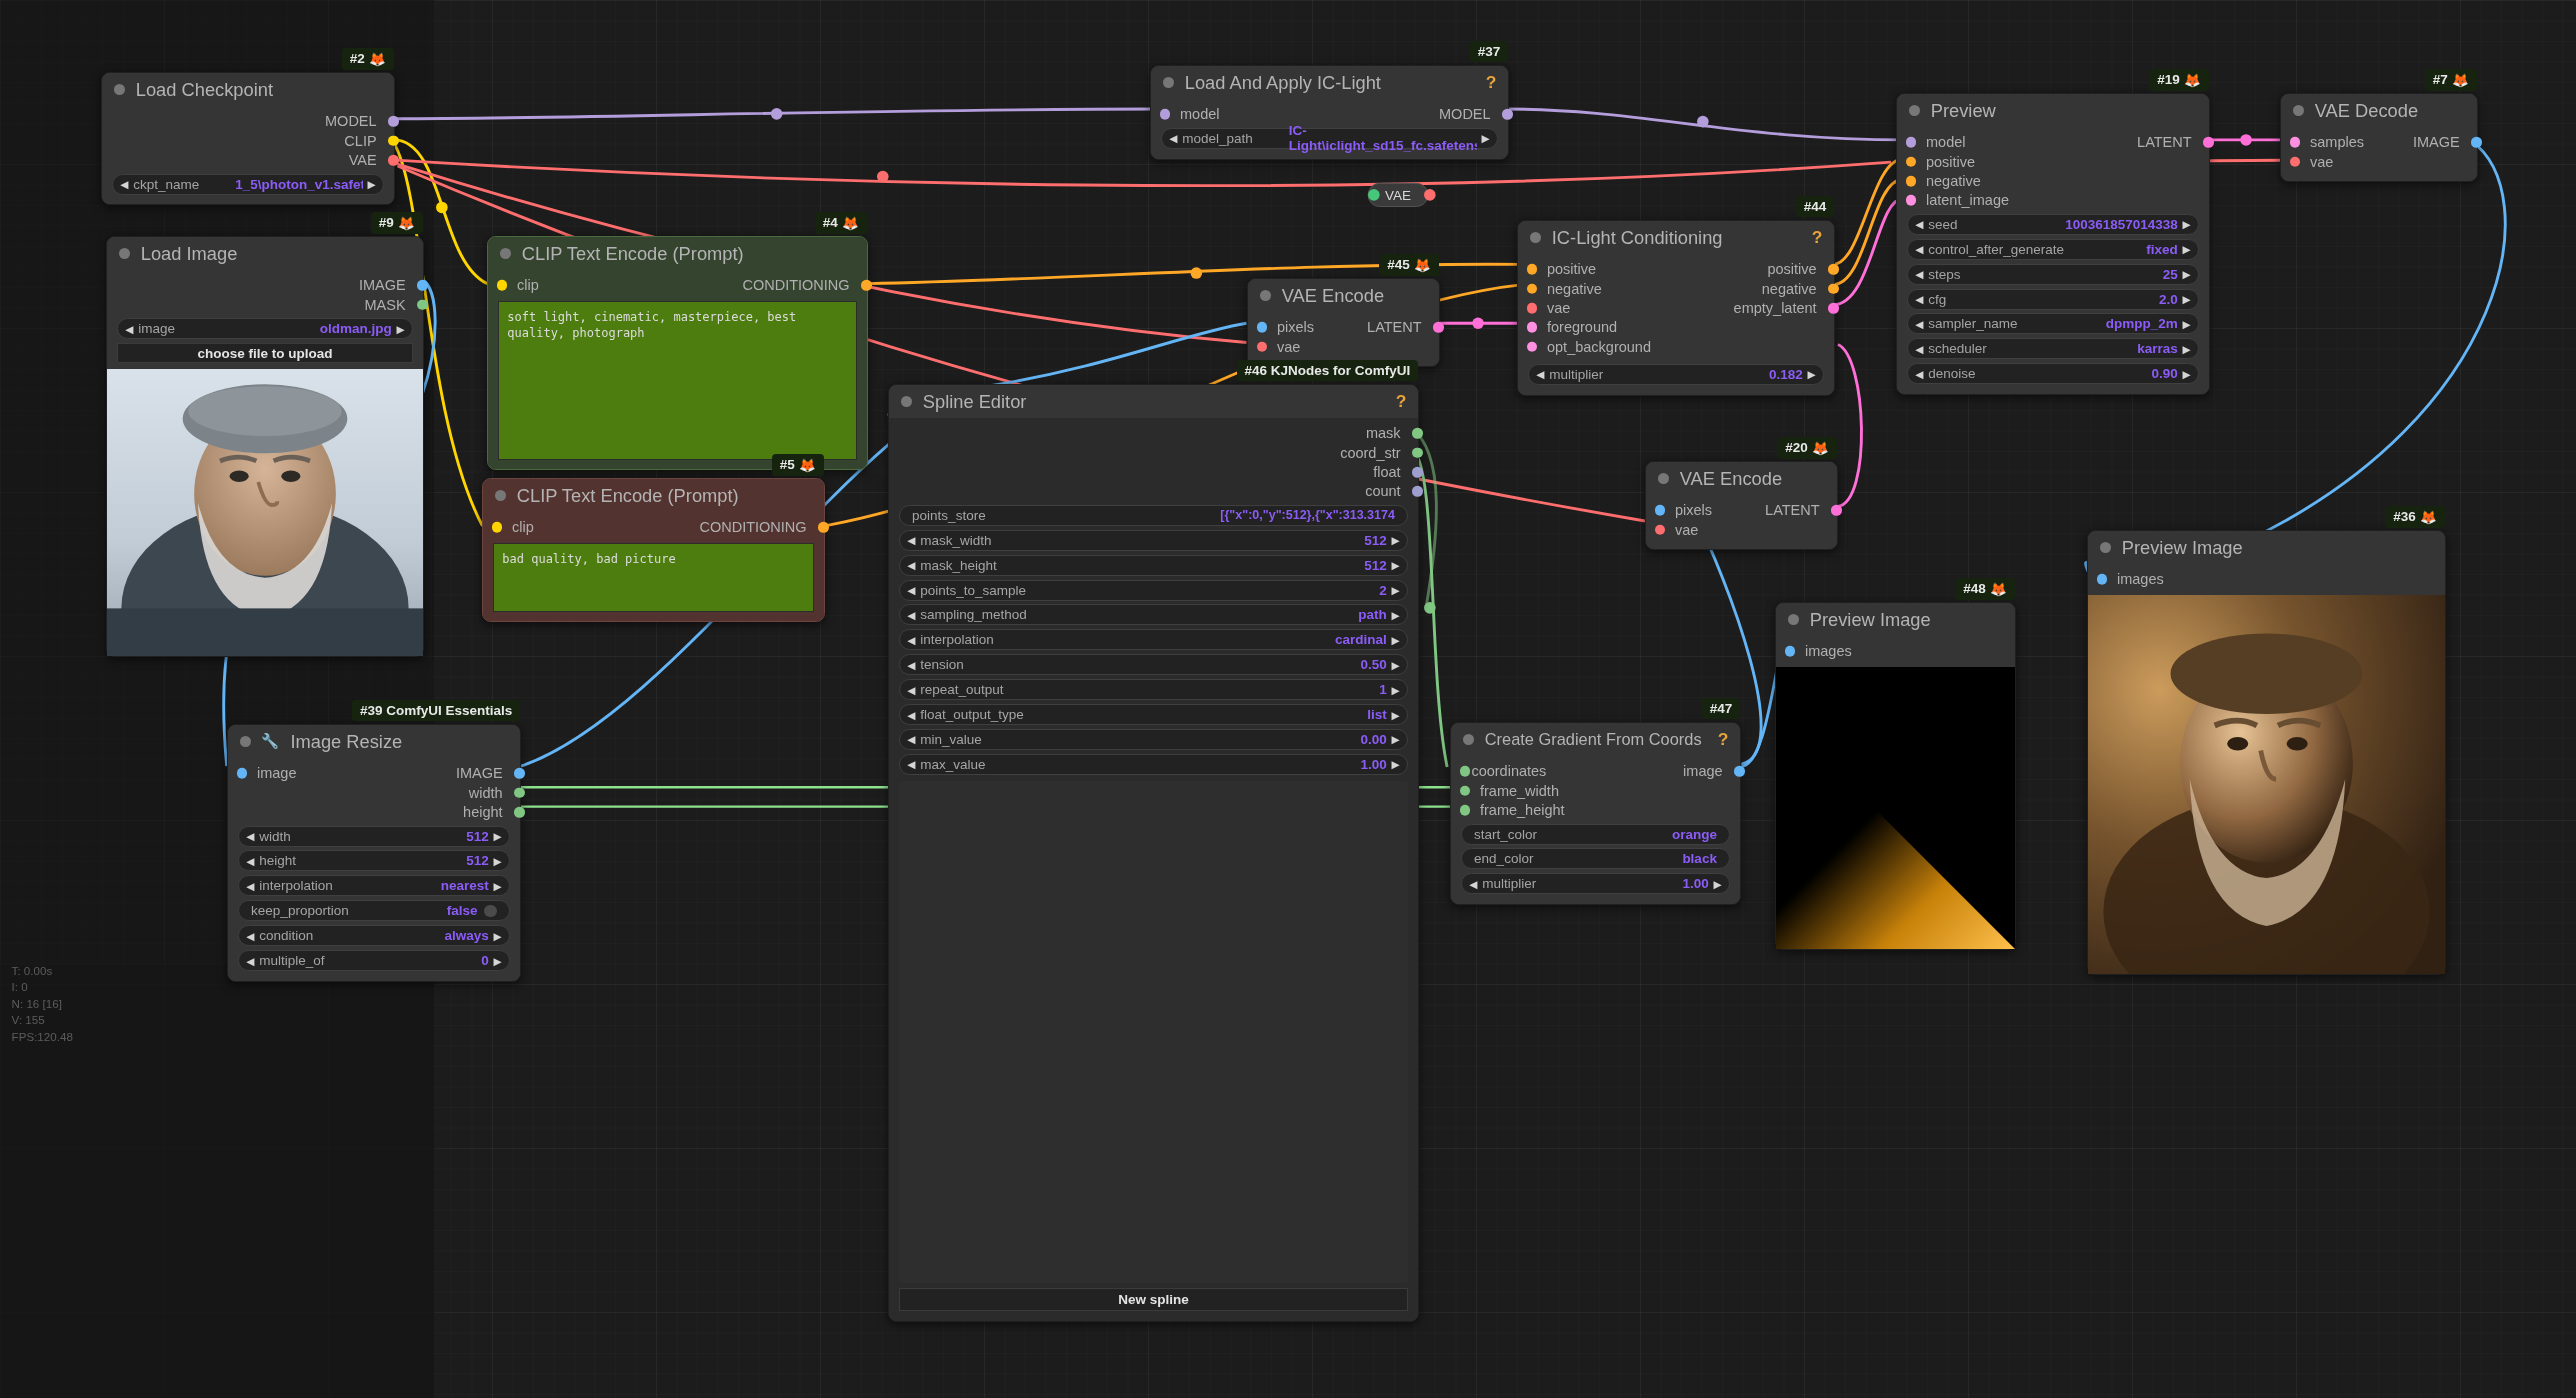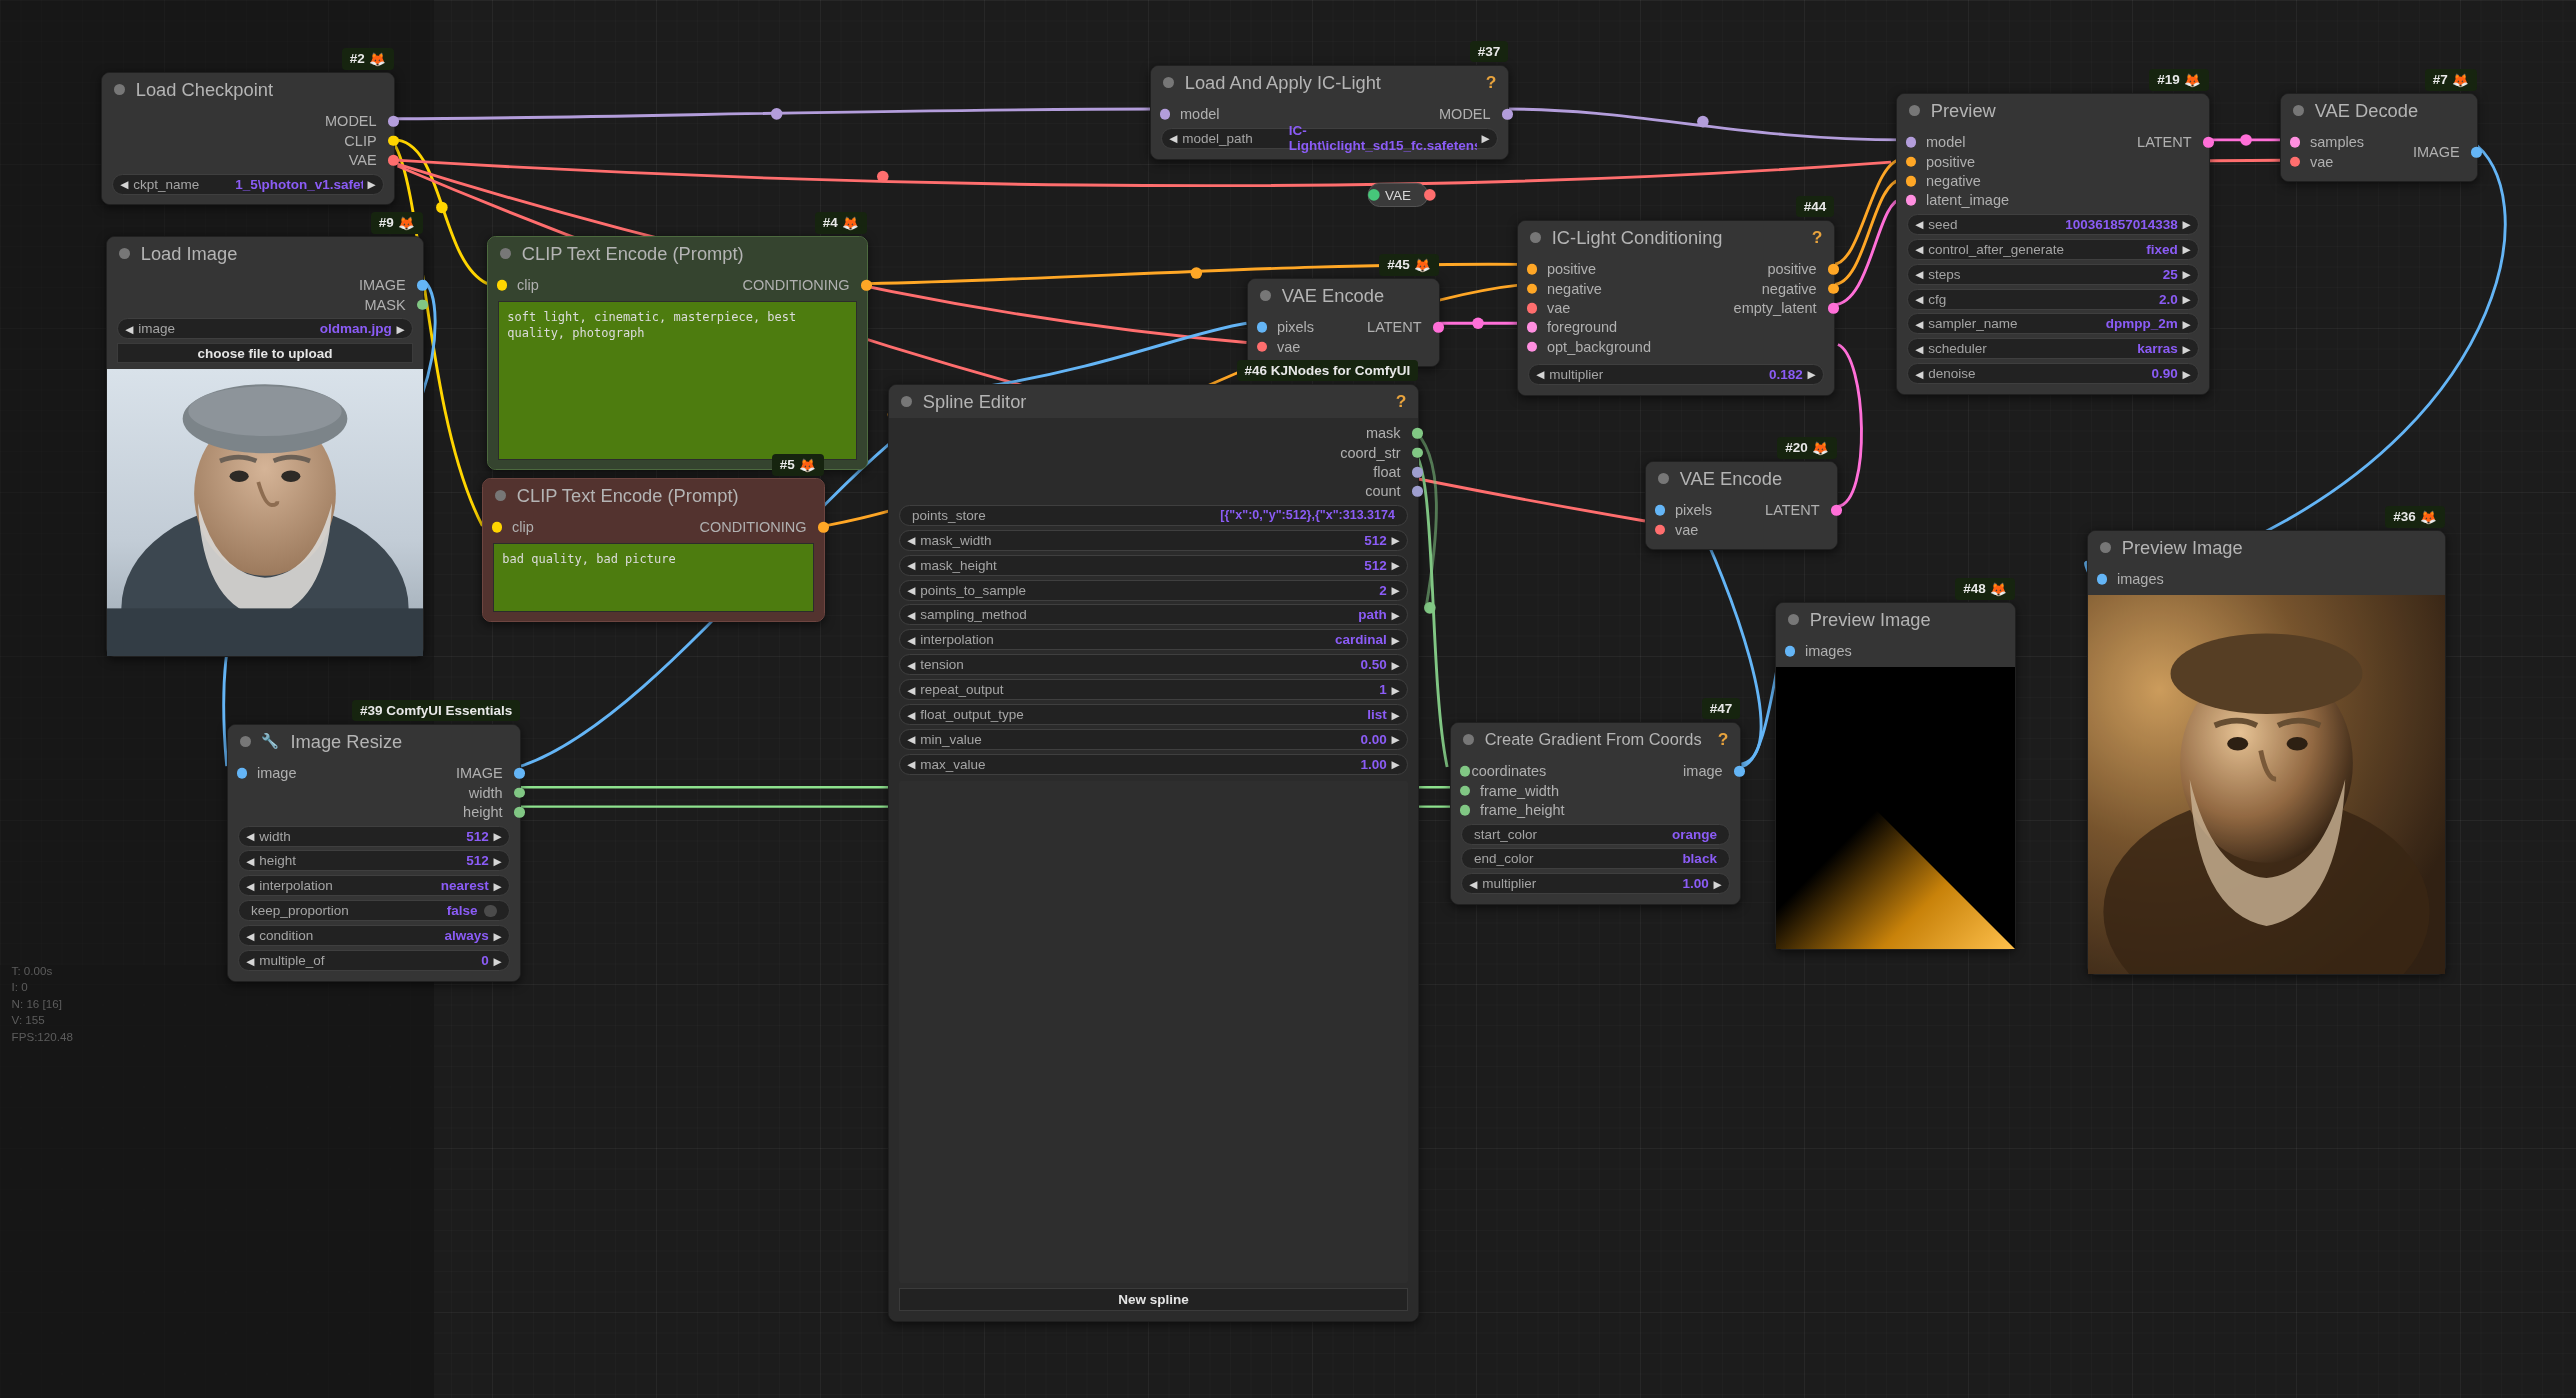--- a/index.html
+++ b/index.html
@@ -693,21 +693,21 @@
 <div class="node" style="left:2280px; top:93px; width:198px;">
   <div class="badge">
     <span>#7</span>
     <span class="fox">🦊</span>
   </div>
   <div class="title">
     <span class="dot"></span>
     <span>VAE Decode</span>
   </div>
   <div class="body">
-    <div style="display:flex; justify-content:space-between;align-items:center;">
+    <div style="display:flex; justify-content:space-between;">
       <div style="width:50%">
         <div class="port in">
           <span class="pd" style="background:#ff8fe0; left:8.7px;"></span>
           <span style="margin-left:11.6px">samples</span>
         </div>
         <div class="port in">
           <span class="pd" style="background:#ff6e6e; left:8.7px;"></span>
           <span style="margin-left:11.6px">vae</span>
         </div>
       </div>

